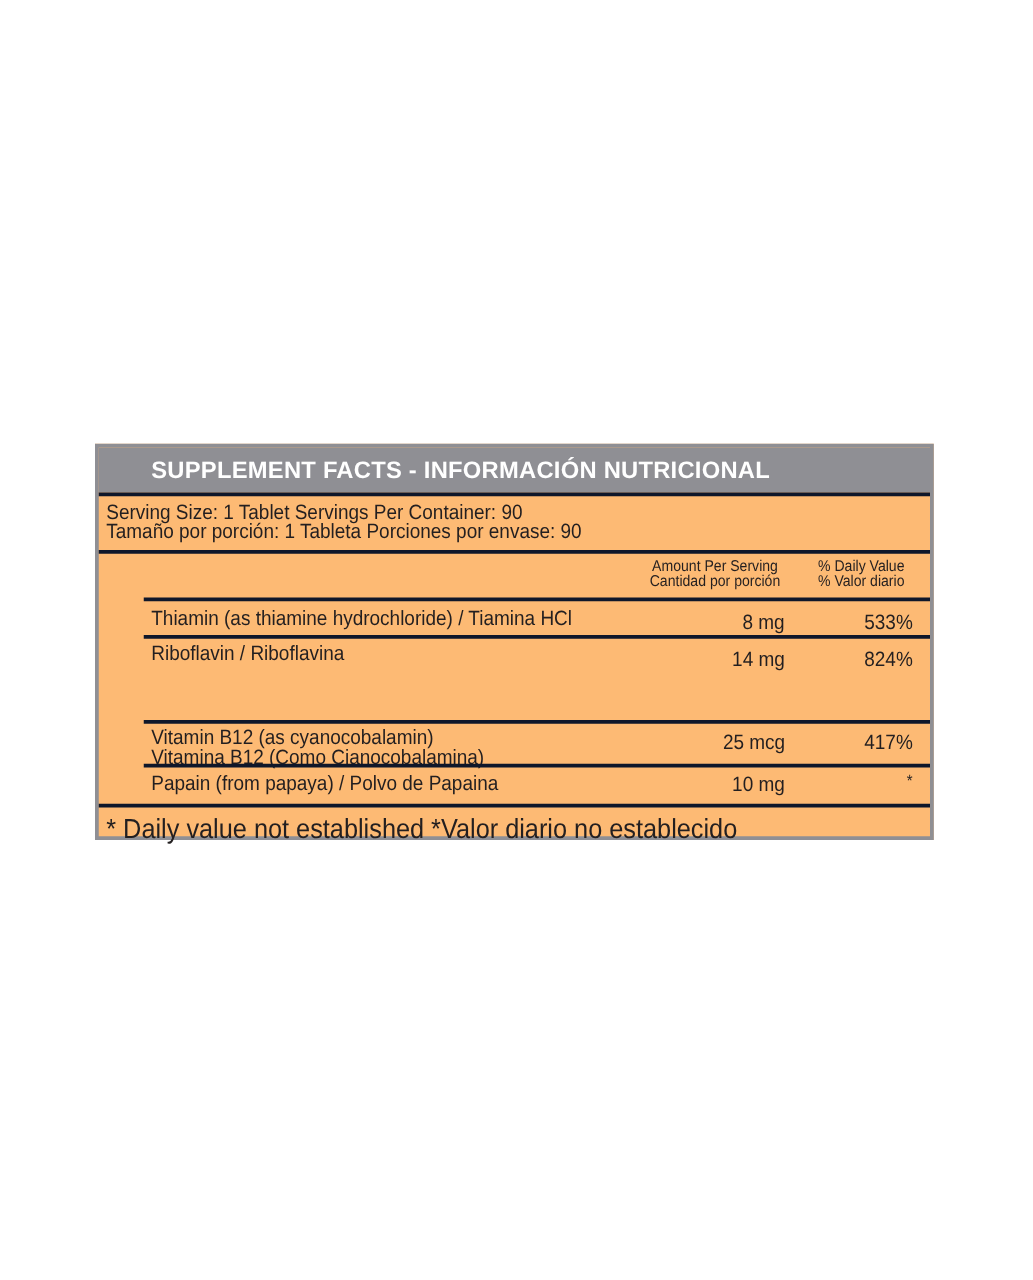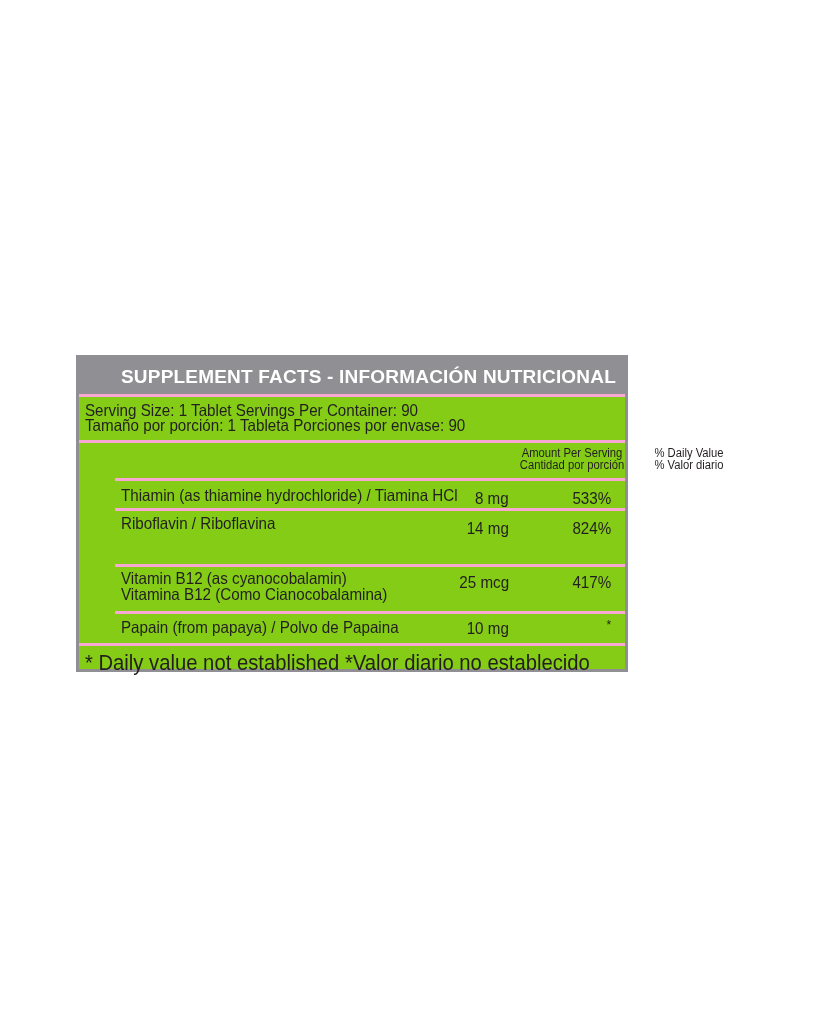--- a/index.html
+++ b/index.html
@@ -1,19 +1,19 @@
 <!DOCTYPE html>
 <html><head>
   <meta charset="utf-8">
   <style>
     html, body { margin:0; padding:0; background:#ffffff; }
     body { width:826px; height:1024px; position:relative; overflow:hidden; font-family:"Liberation Sans", sans-serif; color:#231f20; }
-    .facts { position:absolute; left:76px; top:355px; width:552px; height:317px; border:3px solid #8f8f94; box-sizing:border-box; background:#84cc16; }
+    .facts { position:absolute; left:76px; top:355px; width:671px; height:317px; border:3px solid #8f8f94; box-sizing:border-box; background:#fdba74; }
     .hdr { position:absolute; left:0; top:0; right:0; height:36px; background:#8f8f94; color:#ffffff; font-weight:bold; font-size:19px; letter-spacing:0.2px; line-height:38px; padding-left:42px; }
-    .row { position:absolute; left:0; right:0; border-top:3px solid #f9a8d4; box-sizing:border-box; }
+    .row { position:absolute; left:0; right:0; border-top:3px solid #0f172a; box-sizing:border-box; }
     .serv { top:36px; height:49px; font-size:16.5px; line-height:15px; padding:6px 0 0 6px; }
     .serv div { transform:scaleX(0.92); transform-origin:left; white-space:nowrap; }
     .colhdr { top:82px; height:41px;text-decoration:underline; }
     .colhdr .a { position:absolute; left:418px; top:4px; font-size:12.5px; line-height:12px; text-align:center; width:150px; transform:scaleX(0.9); }
     .colhdr .d { position:absolute; left:560px; top:4px; font-size:12.5px; line-height:12px; text-align:center; width:100px; transform:scaleX(0.9); }
     .nut { font-size:16.5px;margin-left:36px; }
     .nut .n { position:absolute; left:6px; white-space:nowrap; transform:scaleX(0.92); transform-origin:left; line-height:17px; }
     .nut .amt { position:absolute; right:116px; white-space:nowrap; transform:scaleX(0.92); transform-origin:right; }
     .nut .dv { position:absolute; right:14px; white-space:nowrap; transform:scaleX(0.92); transform-origin:right; }
     .foot { font-size:22px; }
@@ -47,21 +47,21 @@
     <span class="dv" style="top:8px;">533%</span>
   </div>
 
   <div class="row nut" style="top:150px;height:33px;padding-left:32px;">
     <span class="n" style="top:4px;">Riboflavin / Riboflavina</span>
     <span class="amt" style="top:8px;">14 mg</span>
     <span class="dv" style="top:8px;">824%</span>
   </div>
 
 
-  <div class="row nut" style="top:206px;height:50px;text-align:center;">
+  <div class="row nut" style="top:218px;height:50px;text-align:center;">
     <span class="n" style="top:3px;">Vitamin B12 (as cyanocobalamin)</span>
     <span class="n" style="top:19px;">Vitamina B12 (Como Cianocobalamina)</span>
     <span class="amt" style="top:6px;">25 mcg</span>
     <span class="dv" style="top:6px;">417%</span>
   </div>
 
   <div class="row nut" style="top:253px;height:35px;">
     <span class="n" style="top:5px;">Papain (from papaya) / Polvo de Papaina</span>
     <span class="amt" style="top:5px;">10 mg</span>
     <span class="dv" style="top:3px;font-size:13px;">*</span>

